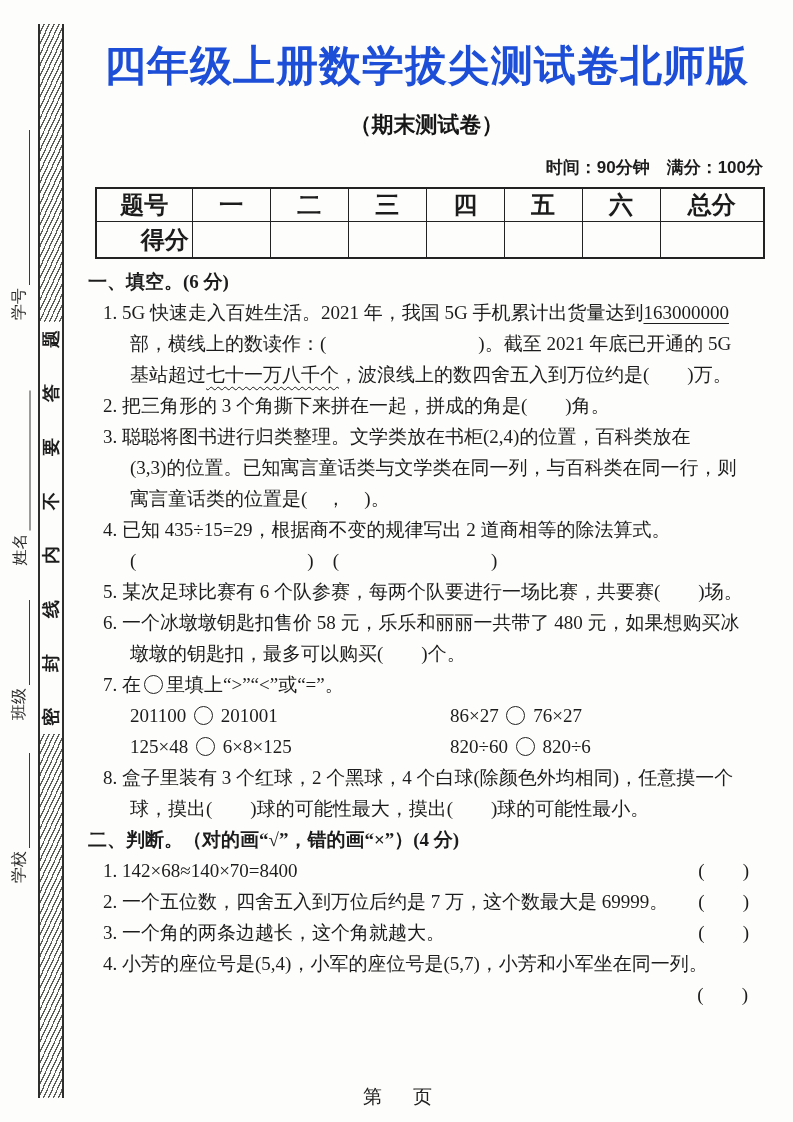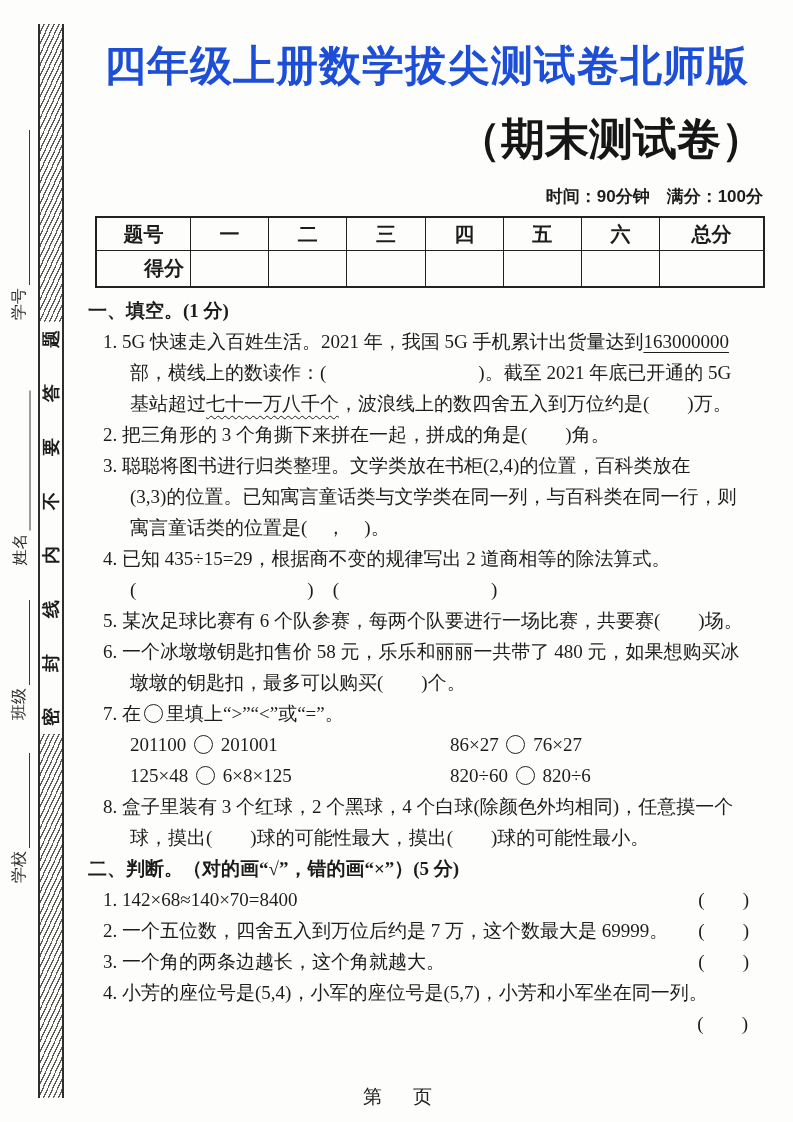--- a/index.html
+++ b/index.html
@@ -29,34 +29,34 @@
     font-family:"Liberation Serif","DejaVu Serif",serif;
   }
   .side-label .blank{flex:1;border-bottom:1.2px solid #3a3a38;height:100%;}
   
   .main{position:absolute;left:88px;top:0;width:677px;}
   .title{
     margin-top:38px;text-align:center;font-size:42px;font-weight:700;
     letter-spacing:1px;font-family:"Liberation Sans","DejaVu Sans",sans-serif;color:#1d4ed8;
   }
   .subtitle{
-    margin-top:16px;text-align:right;font-size:44px;font-weight:700;
+    margin-top:16px;text-align:center;font-size:22px;font-weight:700;
     font-family:"Liberation Sans","DejaVu Sans",sans-serif;color:#161616;
   }
   .meta{
     margin-top:16px;text-align:right;font-size:17px;font-weight:700;
     font-family:"Liberation Sans","DejaVu Sans",sans-serif;padding-right:2px;
   }
   
   table.score{
     border-collapse:collapse;margin:8px 0 0 7px;
     font-family:"Liberation Sans","DejaVu Sans",sans-serif;
   }
   table.score td{
-    border:1.6px solid #222;text-align:center;font-size:20px;font-weight:700;
+    border:1.6px solid #222;text-align:center;font-size:24px;font-weight:700;
     height:32px;padding:0;
   }
   table.score tr:last-child td{height:35px;padding-left:41px;}
   table.score td.lab{width:86px;}
   table.score td.col{width:75px;}
   table.score td.last{width:128px;}
   table.score{border:2.5px solid #222;}
   
   .questions{margin-top:7px;font-size:19px;line-height:31px;}
   .line{height:31px;white-space:nowrap;position:relative;}
@@ -140,21 +140,21 @@
           <td class="col"></td>
           <td class="col"></td>
           <td class="col"></td>
           <td class="col"></td>
           <td class="last"></td>
         </tr>
   </tbody>
     </table>
 
   <div class="questions" id="questions">
-      <div class="line heading">一、填空。(1 分)</div>
+      <div class="line heading">一、填空。(6 分)</div>
       <div class="line q"><span>1. 5G 快速走入百姓生活。2021 年，我国 5G 手机累计出货量达到</span><span class="u-line">163000000</span></div>
       <div class="line indent"><span>部，横线上的数读作：(　　　　　　　　)。截至 2021 年底已开通的 5G</span></div>
       <div class="line indent"><span>基站超过</span><span class="u-wavy">七十一万八千个</span><span>，波浪线上的数四舍五入到万位约是(　　)万。</span></div>
       <div class="line q"><span>2. 把三角形的 3 个角撕下来拼在一起，拼成的角是(　　)角。</span></div>
       <div class="line q"><span>3. 聪聪将图书进行归类整理。文学类放在书柜(2,4)的位置，百科类放在</span></div>
       <div class="line indent"><span>(3,3)的位置。已知寓言童话类与文学类在同一列，与百科类在同一行，则</span></div>
       <div class="line indent"><span>寓言童话类的位置是(　，　)。</span></div>
       <div class="line q"><span>4. 已知 435÷15=29，根据商不变的规律写出 2 道商相等的除法算式。</span></div>
       <div class="line indent"><span>(　　　　　　　　　)　(　　　　　　　　)</span></div>
       <div class="line q"><span>5. 某次足球比赛有 6 个队参赛，每两个队要进行一场比赛，共要赛(　　)场。</span></div>
@@ -164,21 +164,21 @@
       <div class="line cols">
         <span class="col-l"><span>201100 </span><span class="circle"></span><span> 201001</span></span>
         <span class="col-r"><span>86×27 </span><span class="circle"></span><span> 76×27</span></span>
       </div>
       <div class="line cols">
         <span class="col-l"><span>125×48 </span><span class="circle"></span><span> 6×8×125</span></span>
         <span class="col-r"><span>820÷60 </span><span class="circle"></span><span> 820÷6</span></span>
       </div>
       <div class="line q"><span>8. 盒子里装有 3 个红球，2 个黑球，4 个白球(除颜色外均相同)，任意摸一个</span></div>
       <div class="line indent"><span>球，摸出(　　)球的可能性最大，摸出(　　)球的可能性最小。</span></div>
-      <div class="line heading">二、判断。（对的画“√”，错的画“×”）(5 分)</div>
+      <div class="line heading">二、判断。（对的画“√”，错的画“×”）(4 分)</div>
       <div class="line judge">
         <span><span>1. 142×68≈140×70=8400</span></span>
         <span>(　　)</span>
       </div>
       <div class="line judge">
         <span><span>2. 一个五位数，四舍五入到万位后约是 7 万，这个数最大是 69999。</span></span>
         <span>(　　)</span>
       </div>
       <div class="line judge">
         <span><span>3. 一个角的两条边越长，这个角就越大。</span></span>

